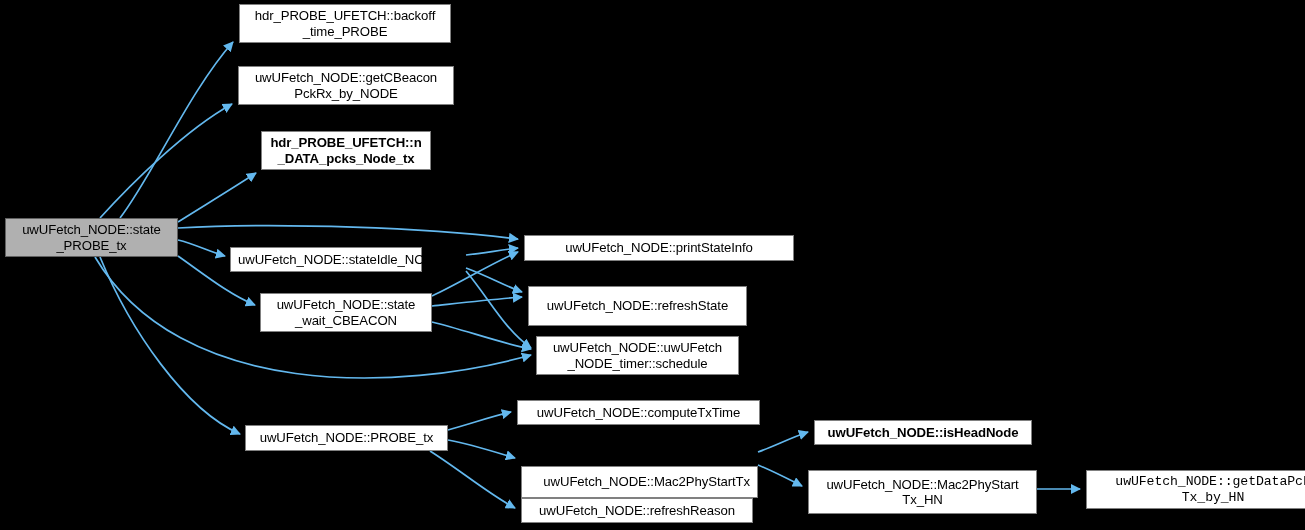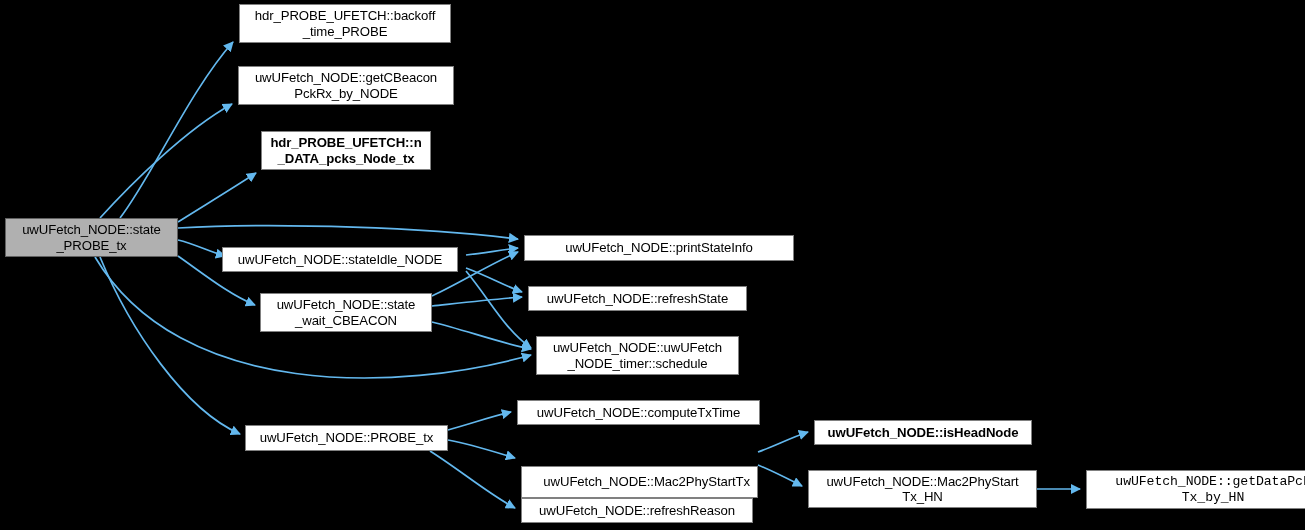--- a/index.html
+++ b/index.html
@@ -84,30 +84,30 @@
   </svg>
   <div id="node-layer">
       <div class="node root" style="left: 5px; top: 218px; width: 173px; height: 39px;"><span class="node-label">uwUFetch_NODE::state
 _PROBE_tx</span></div>
       <div class="node" style="left: 239px; top: 4px; width: 212px; height: 39px;"><span class="node-label">hdr_PROBE_UFETCH::backoff
 _time_PROBE</span></div>
       <div class="node" style="left: 238px; top: 66px; width: 216px; height: 39px;"><span class="node-label">uwUFetch_NODE::getCBeacon
 PckRx_by_NODE</span></div>
       <div class="node" style="left: 261px; top: 131px; width: 170px; height: 39px; font-weight: bold;"><span class="node-label">hdr_PROBE_UFETCH::n
 _DATA_pcks_Node_tx</span></div>
-      <div class="node" style="left: 222px; top: 247px; width: 236px; height: 25px;"><span class="node-label">uwUFetch_NODE::stateIdle_NODE</span></div>
+      <div class="node" style="left: 230px; top: 247px; width: 192px; height: 25px;"><span class="node-label">uwUFetch_NODE::stateIdle_NODE</span></div>
       <div class="node" style="left: 260px; top: 293px; width: 172px; height: 39px;"><span class="node-label">uwUFetch_NODE::state
 _wait_CBEACON</span></div>
       <div class="node" style="left: 524px; top: 235px; width: 270px; height: 26px;"><span class="node-label">uwUFetch_NODE::printStateInfo</span></div>
-      <div class="node" style="left: 528px; top: 286px; width: 219px; height: 25px;"><span class="node-label">uwUFetch_NODE::refreshState</span></div>
+      <div class="node" style="left: 528px; top: 286px; width: 219px; height: 40px;"><span class="node-label">uwUFetch_NODE::refreshState</span></div>
       <div class="node" style="left: 536px; top: 336px; width: 203px; height: 39px; justify-content: flex-end;"><span class="node-label">uwUFetch_NODE::uwUFetch
 _NODE_timer::schedule</span></div>
       <div class="node" style="left: 245px; top: 425px; width: 203px; height: 26px;"><span class="node-label">uwUFetch_NODE::PROBE_tx</span></div>
       <div class="node" style="left: 517px; top: 400px; width: 243px; height: 25px;"><span class="node-label">uwUFetch_NODE::computeTxTime</span></div>
       <div class="node" style="left: 521px; top: 466px; width: 237px; height: 32px; text-align: right;"><span class="node-label">uwUFetch_NODE::Mac2PhyStartTx</span></div>
       <div class="node" style="left: 521px; top: 498px; width: 232px; height: 25px;"><span class="node-label">uwUFetch_NODE::refreshReason</span></div>
       <div class="node" style="left: 814px; top: 420px; width: 218px; height: 25px; font-weight: bold;"><span class="node-label">uwUFetch_NODE::isHeadNode</span></div>
-      <div class="node" style="left: 808px; top: 470px; width: 229px; height: 38px;"><span class="node-label">uwUFetch_NODE::Mac2PhyStart
+      <div class="node" style="left: 808px; top: 470px; width: 229px; height: 44px;"><span class="node-label">uwUFetch_NODE::Mac2PhyStart
 Tx_HN</span></div>
       <div class="node" style="left: 1086px; top: 470px; width: 254px; height: 39px; font-family: Liberation Mono, monospace;"><span class="node-label">uwUFetch_NODE::getDataPck
 Tx_by_HN</span></div>
     </div>
 </div>
 
 </body></html>

